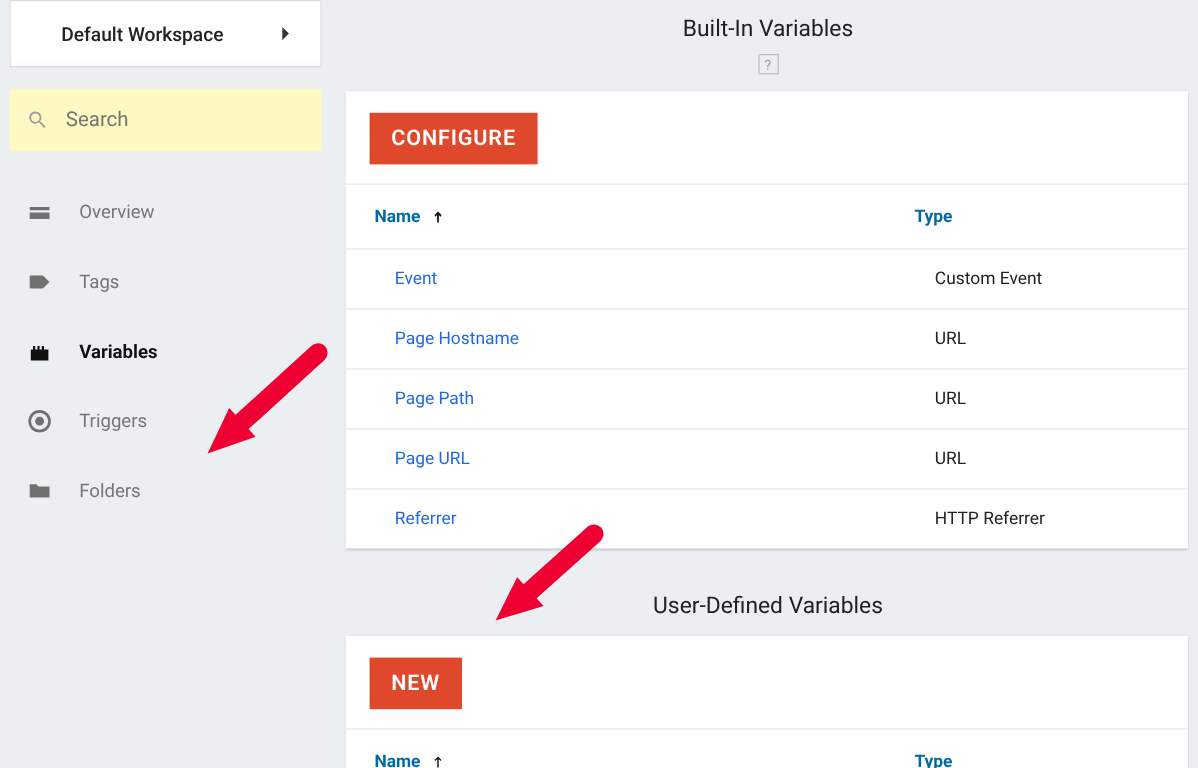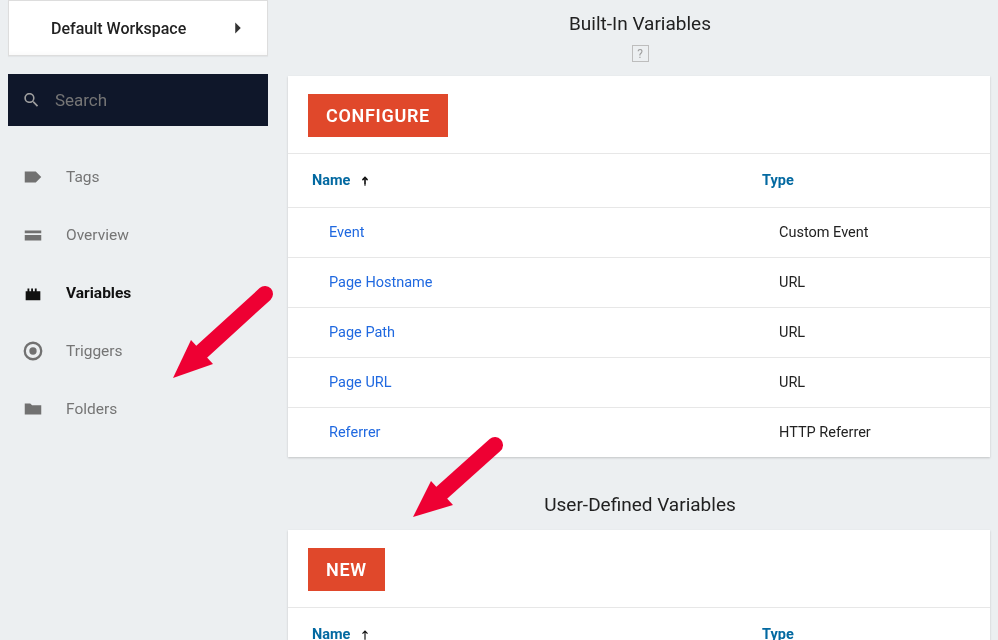--- a/index.html
+++ b/index.html
@@ -3,21 +3,21 @@
   <meta charset="utf-8">
   <style>
     * { box-sizing: border-box; margin: 0; padding: 0; font-family: Roboto, Arial, sans-serif; }
     body { background: #eceff1; width: 998px; height: 640px; overflow: hidden; position: relative; }
 
     .sidebar { position: absolute; left: 0; top: 0; width: 280px; height: 100%; padding: 0 12px 0 8px; }
     .ws-label { color: #7a7a7a; font-size: 14px; padding: 14px 8px 10px 12px; }
     .ws-pick { background: #fff; border: 1px solid #ddd; height: 56px; display: flex; align-items: center; justify-content: space-between; padding: 0 18px; cursor: pointer; box-shadow: 0 1px 1px rgba(0,0,0,.04), 0 -6px 10px -10px rgba(0,0,0,.1) inset; }
     .ws-name { font-size: 16px; color: #222; font-weight: 500; margin-left: 24px; }
 
-    .searchbox { margin-top: 18px; height: 52px; background: #0f172a; display: flex; align-items: center; padding: 0 14px; gap: 14px; }
+    .searchbox { margin-top: 18px; height: 52px; background: #fef9c3; display: flex; align-items: center; padding: 0 14px; gap: 14px; }
     .searchbox input { border: 0; background: transparent; font-size: 17px; color: #757575; outline: none; width: 100%; }
 
     .nav { margin-top: 22px; }
     .nav-item { height: 58px; display: flex; align-items: center; gap: 22px; padding: 0 10px 0 14px; cursor: pointer; }
     .nav-item span.label { font-size: 15.5px; color: #757575; }
     .nav-item.active span.label { color: #111; font-weight: 700; }
     .nav-ico { width: 22px; height: 22px; color: #717171; }
     .nav-item.active .nav-ico { color: #111; }
 
     .main { position: absolute; left: 288px; right: 8px; top: 0; height: 100%; }
@@ -53,29 +53,29 @@
   <div class="searchbox">
     <svg width="22" height="22" viewBox="0 0 24 24">
         <path fill="#9e9e9e" d="M15.5 14h-.8l-.3-.3a6.5 6.5 0 10-.7.7l.3.3v.8l5 5 1.5-1.5-5-5zm-6 0a4.5 4.5 0 110-9 4.5 4.5 0 010 9z"></path>
       </svg>
     <input placeholder="Search" style="">
   </div>
 
   <div class="nav">
     <div class="nav-item">
       <svg class="nav-ico" viewBox="0 0 24 24">
+          <path fill="currentColor" d="M3 7h18v3H3V7zm0 5h18v6H3v-6z"></path>
+        </svg>
+      <span class="label">Overview</span>
+    </div>
+    <div class="nav-item">
+      <svg class="nav-ico" viewBox="0 0 24 24">
           <path fill="currentColor" d="M3 6h12l6 6-6 6H3V6z"></path>
         </svg>
       <span class="label">Tags</span>
-    </div>
-    <div class="nav-item">
-      <svg class="nav-ico" viewBox="0 0 24 24">
-          <path fill="currentColor" d="M3 7h18v3H3V7zm0 5h18v6H3v-6z"></path>
-        </svg>
-      <span class="label">Overview</span>
     </div>
     <div class="nav-item active">
       <svg class="nav-ico" viewBox="0 0 24 24">
           <path fill="currentColor" d="M4 10h16v10H4V10zm2-3h2v3H6V7zm4 0h2v3h-2V7zm4 0h2v3h-2V7z"></path>
         </svg>
       <span class="label">Variables</span>
     </div>
     <div class="nav-item">
       <svg class="nav-ico" viewBox="0 0 24 24">
           <circle cx="12" cy="12" r="9" fill="none" stroke="currentColor" stroke-width="2.5"></circle>

